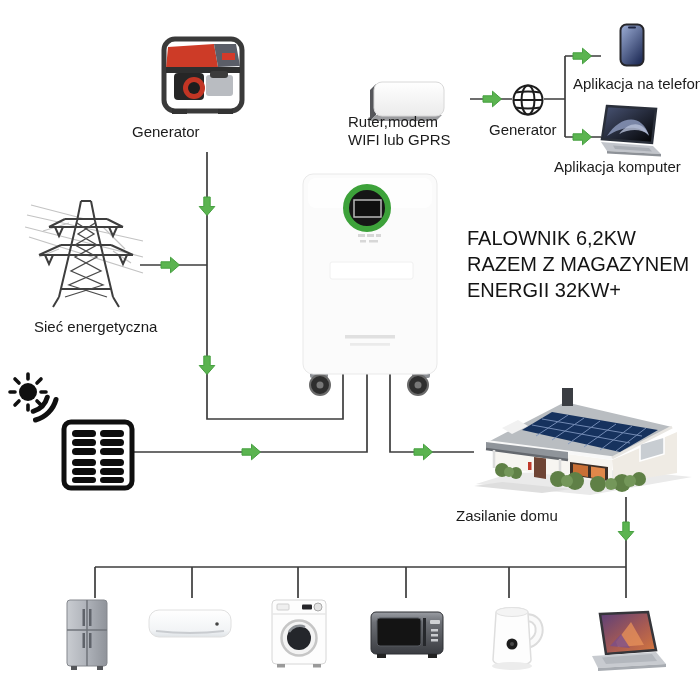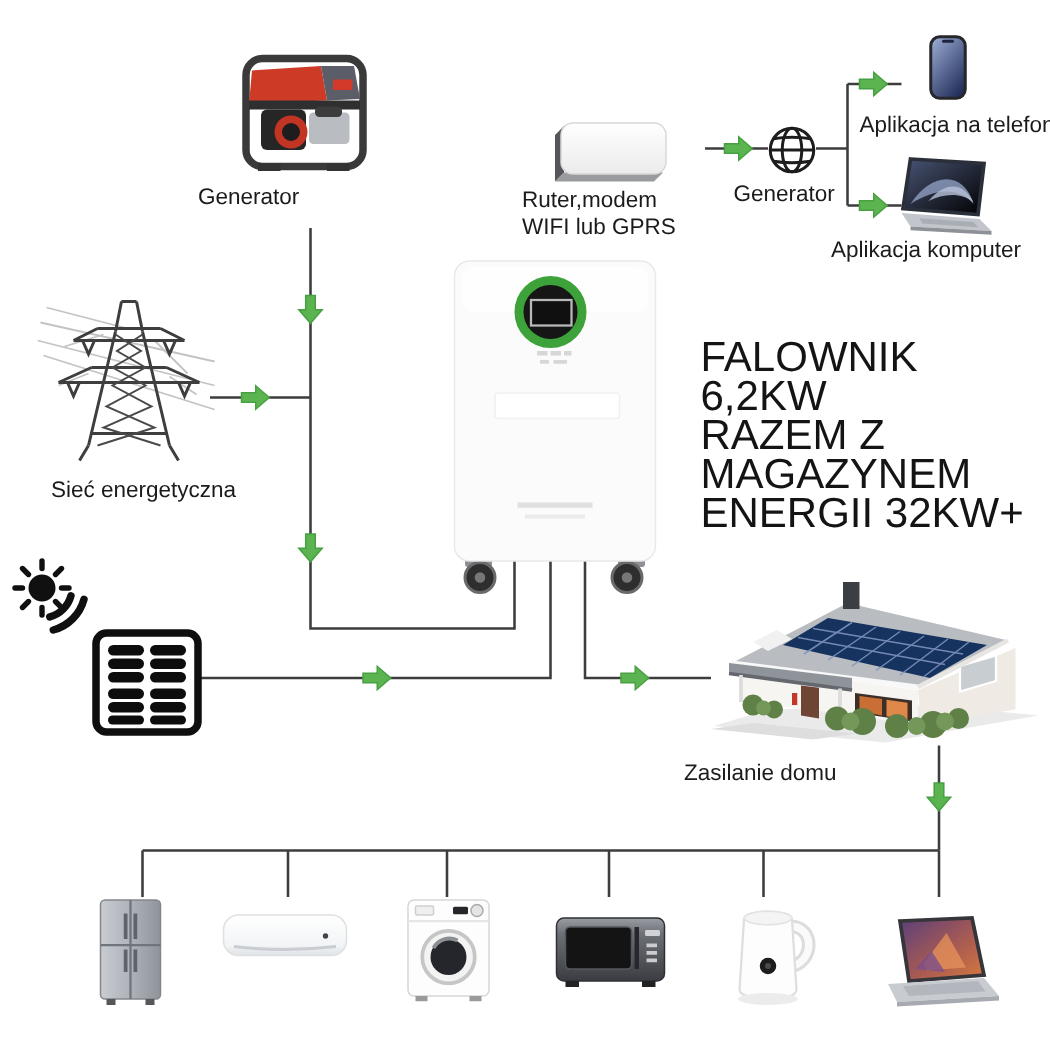--- a/index.html
+++ b/index.html
@@ -2,21 +2,21 @@
 <html style="--arrow-green: #5bb450; --arrow-green-edge: #47a041; --line: #3d3d3d; --ring-green: #3da23a; --accent-red: #cd3b27; --solar-panel-blue: #16325e; --phone-blue-dark: #24315c; --phone-blue-light: #9fb0d8;"><head>
 <meta charset="utf-8">
 <style>
   html,body { margin:0; padding:0; background:#fff; overflow:hidden; }
   #canvas { position:relative; width:700px; height:700px; background:#ffffff;
             font-family:"Liberation Sans", sans-serif; }
   svg.layer { position:absolute; left:0; top:0; pointer-events:none; }
   .icon { position:absolute; }
   .lbl { position:absolute; font-size:15px; line-height:1.22; color:#1b1b1b; text-align:left; white-space:nowrap; }
   .lbl.left { text-align:left; }
-  .title { position:absolute; font-size:28px; line-height:26px; color:#141414; text-align:left; }
+  .title { position:absolute; font-size:20px; line-height:26px; color:#141414; text-align:left; }
   .wire { stroke:var(--line,#3d3d3d); stroke-width:1.7; fill:none; }
   .arrow { fill:var(--arrow-green,#5bb450); stroke:var(--arrow-green-edge,#49a043); stroke-width:1; }
 </style>
 </head>
 <body>
 
 <div id="canvas">
 
   <svg class="layer" width="700" height="700">
     <defs>
@@ -112,21 +112,21 @@
     <defs>
       <linearGradient id="routergrad" x1="0" y1="0" x2="0" y2="1">
         <stop offset="0" stop-color="#ffffff"></stop>
           <stop offset="1" stop-color="#ebebeb"></stop>
       </linearGradient>
     </defs>
     <polygon points="10,6 10,37 4,43 4,12" fill="#55565a"></polygon>
     <polygon points="10,37 76,37 70,43 4,43" fill="#9a9b9e"></polygon>
     <rect x="8" y="4" width="70" height="34" rx="8" fill="url(#routergrad)" stroke="#d8d8d8"></rect>
   </svg>
-  <div class="lbl" style="left:348px;top:125px;width:120px">
+  <div class="lbl" style="left:348px;top:113px;width:120px">
     <div>Ruter,modem</div>
     <div>WIFI lub GPRS</div>
   </div>
 
   <svg class="icon" style="left:511px;top:83px" width="34" height="34" viewBox="0 0 34 34">
     <g stroke="#1d1d1d" stroke-width="2" fill="none">
       <circle cx="17" cy="17" r="14.5" fill="#fff"></circle>
       <ellipse cx="17" cy="17" rx="6.5" ry="14.5"></ellipse>
       <path d="M2.5,17 H31.5 M4.5,9.5 Q17,7.5 29.5,9.5 M4.5,24.5 Q17,26.5 29.5,24.5"></path>
     </g>

